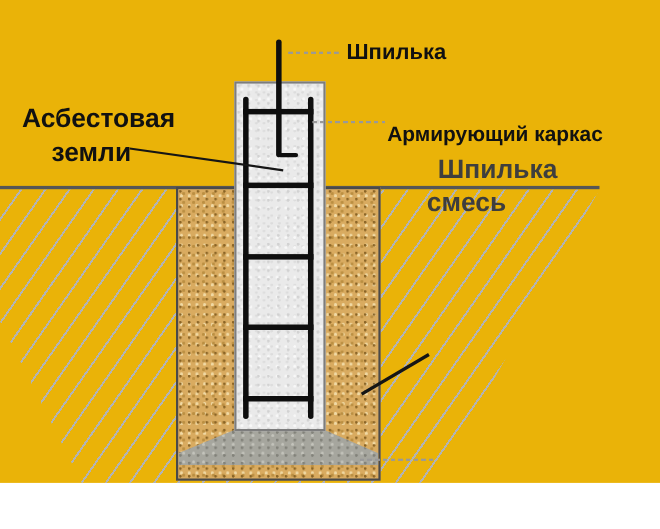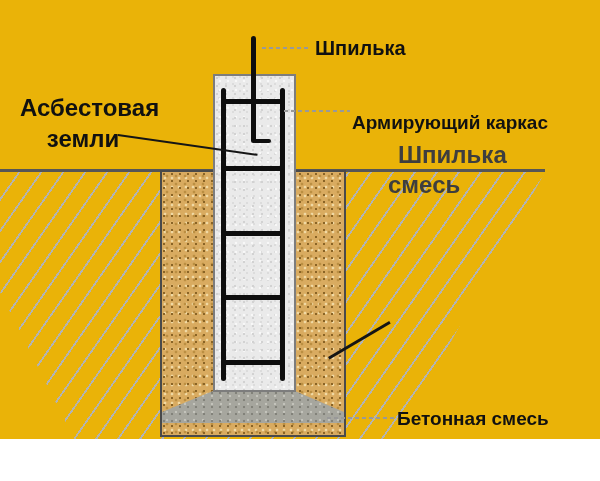--- a/index.html
+++ b/index.html
@@ -115,15 +115,14 @@
   <div class="lbl lbl-pipe">
     <span>Асбестовая</span>
     <span>земли</span>
   </div>
 
   <div class="lbl lbl-ground">
     <span class="l1">Шпилька</span>
     <span class="l2">смесь</span>
   </div>
 
-  <div class="lbl lbl-concrete">Бетонная смесь</div>
 
 </div>
 
 </body></html>

